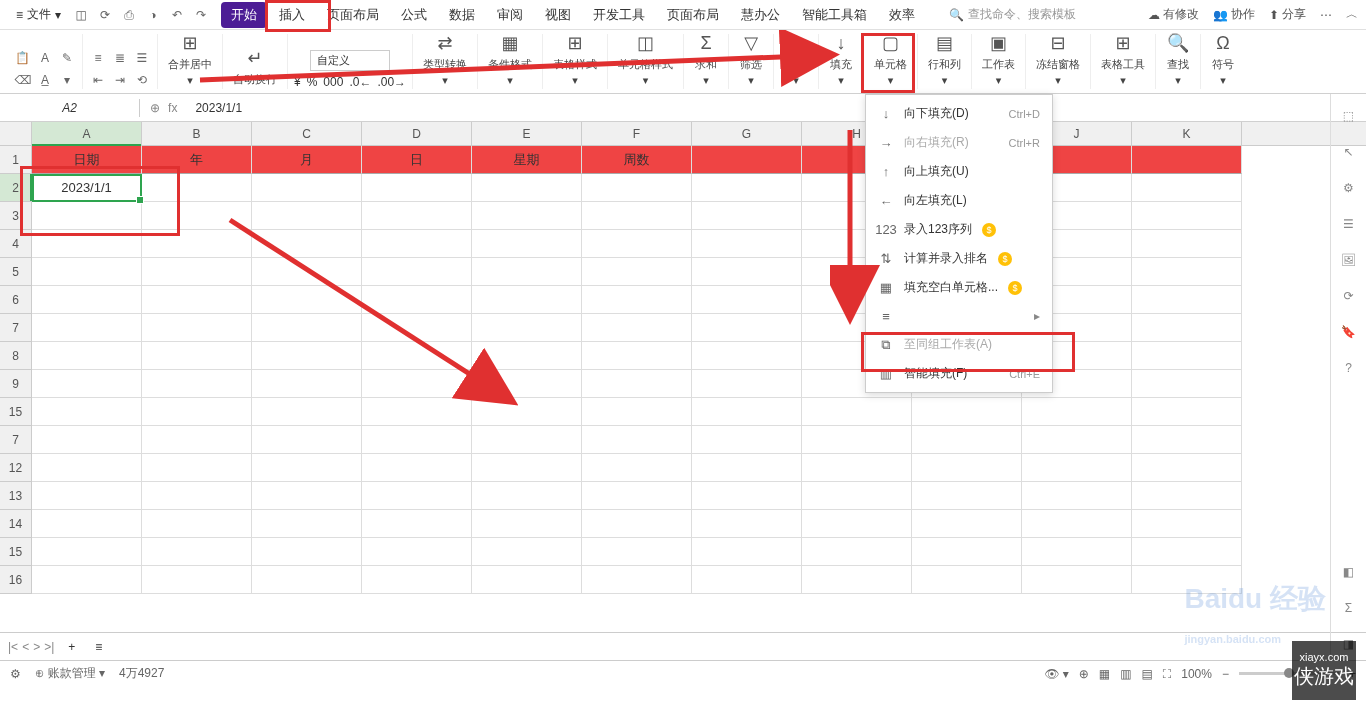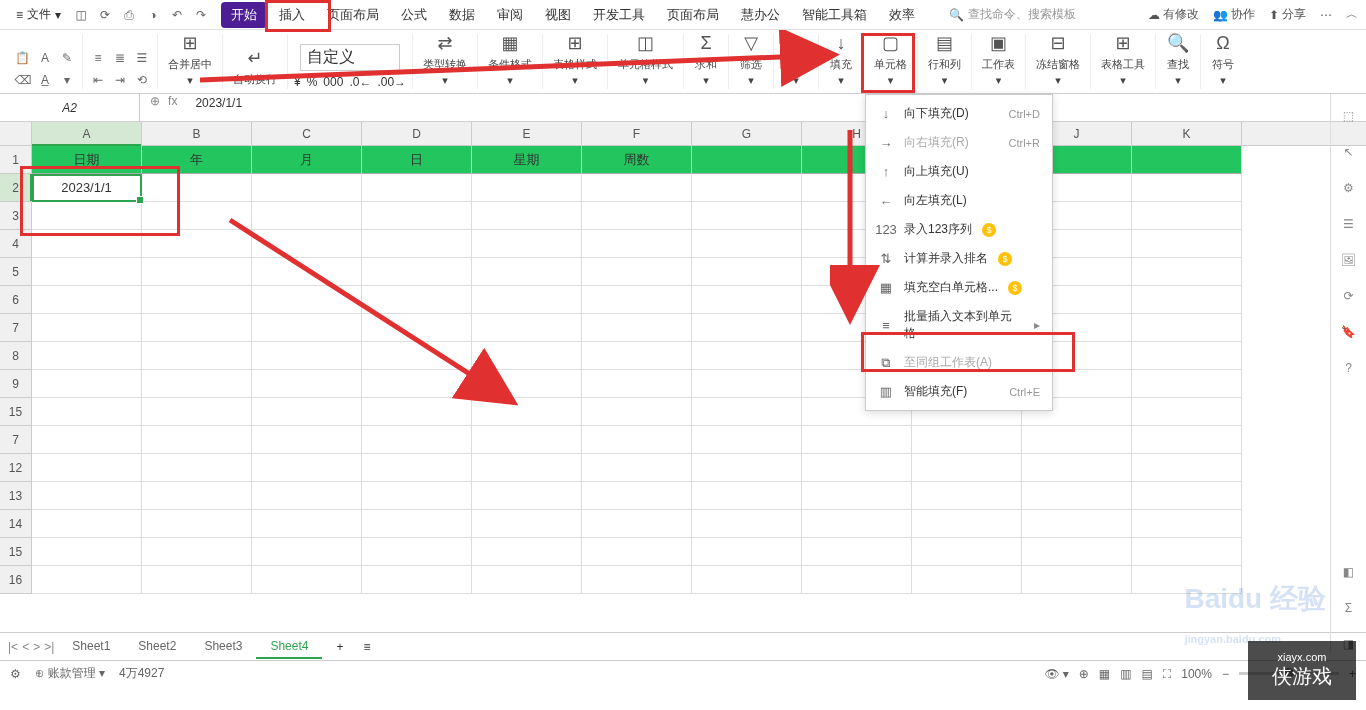--- a/index.html
+++ b/index.html
@@ -16,41 +16,41 @@
 .menubar .right { margin-left: auto; display: flex; gap: 14px; align-items: center; color: #555; }
 .menubar .right-item { display: flex; align-items: center; gap: 3px; cursor: pointer; }
 
 .ribbon { display: flex; align-items: stretch; height: 64px; border-bottom: 1px solid #d0d0d0; padding: 4px 8px; }
 .ribbon-group { display: flex; flex-direction: column; align-items: center; justify-content: flex-end; padding: 0 6px; border-right: 1px solid #eee; }
 .ribbon-group:last-child { border-right: none; }
 .ribbon-btn { display: flex; flex-direction: column; align-items: center; justify-content: center; gap: 2px; padding: 2px 4px; cursor: pointer; font-size: 11px; color: #444; }
 .ribbon-btn .icon { width: 24px; height: 24px; display: flex; align-items: center; justify-content: center; font-size: 18px; color: #555; }
 .ribbon-icons-grid { display: grid; grid-template-columns: repeat(3, 18px); gap: 4px; }
 .ribbon-icons-grid .small-icon { width: 18px; height: 18px; display: flex; align-items: center; justify-content: center; color: #666; cursor: pointer; }
-.format-box { border: 1px solid #ccc; padding: 2px 6px; font-size: 16px; width: 100px; font-family: Liberation Mono, monospace; }
-
-.formula-bar { display: flex; height: 28px; border-bottom: 1px solid #d0d0d0; }
+.format-box { border: 1px solid #ccc; padding: 2px 6px; font-size: 11px; width: 80px; font-family: Liberation Mono, monospace; }
+
+.formula-bar { display: flex; align-items: center; height: 28px; border-bottom: 1px solid #d0d0d0; }
 .name-box { width: 140px; border-right: 1px solid #ccc; padding: 2px 8px; display: flex; align-items: center; justify-content: center; font-style: italic; }
 .fb-icons { display: flex; gap: 8px; padding: 0 10px; color: #888; }
 .fb-input { flex: 1; padding: 2px 8px; }
 
 .grid-area { position: relative; height: 510px; display: flex; }
 .row-headers { width: 32px; background: #f0f0f0; border-right: 1px solid #ccc; }
 .col-headers { display: flex; height: 24px; background: #f0f0f0; border-bottom: 1px solid #ccc; }
 .corner { width: 32px; height: 24px; background: #f0f0f0; border-right: 1px solid #ccc; border-bottom: 1px solid #ccc; }
 .col-header { width: 110px; text-align: center; border-right: 1px solid #ccc; line-height: 24px; font-size: 12px; color: #555; position: relative; }
 .col-header.selected { background: #d4e8d4; }
 .col-header.selected::after { content: ""; position: absolute; left: 0; right: 0; bottom: -1px; height: 2px; background: #2ea44f; }
 .row-header { height: 28px; text-align: center; border-bottom: 1px solid #ccc; line-height: 28px; color: #555; position: relative; }
 .row-header.selected { background: #d4e8d4; }
 .row-header.selected::after { content: ""; position: absolute; top: 0; bottom: 0; right: -1px; width: 2px; background: #2ea44f; }
 .cells { position: relative; }
 .cell-row { display: flex; height: 28px; }
 .cell { width: 110px; border-right: 1px solid #ddd; border-bottom: 1px solid #ddd; padding: 0 4px; line-height: 28px; font-size: 13px; text-align: center; }
-.header-row .cell { background: #22c55e; border-bottom: 1px solid #aaa; font-weight: normal; }
+.header-row .cell { background: #ef4444; border-bottom: 1px solid #aaa; font-weight: normal; }
 .active-cell { position: absolute; border: 2px solid #2ea44f; pointer-events: none; }
 .active-cell::after { content: ""; position: absolute; right: -4px; bottom: -4px; width: 6px; height: 6px; background: #2ea44f; border: 1px solid #fff; }
 
 .sheet-tabs { display: flex; align-items: center; height: 28px; border-top: 1px solid #ccc; padding: 0 8px; gap: 4px; }
 .sheet-tab { padding: 4px 14px; cursor: pointer; font-size: 12px; color: #666; }
 .sheet-tab.active { color: #2ea44f; border-bottom: 2px solid #2ea44f; }
 .nav-arrows { display: flex; gap: 4px; color: #888; }
 
 .statusbar { display: flex; align-items: center; height: 26px; border-top: 1px solid #ccc; padding: 0 10px; font-size: 12px; color: #666; gap: 14px; }
 .statusbar .sb-right { margin-left: auto; display: flex; align-items: center; gap: 10px; }
@@ -65,21 +65,21 @@
 .menu-item .mi-badge { width: 14px; height: 14px; background: #ffc107; border-radius: 50%; display: flex; align-items: center; justify-content: center; font-size: 9px; color: #fff; }
 .menu-item .mi-arrow { margin-left: auto; color: #888; }
 
 .highlight-box { position: absolute; border: 3px solid #e03030; pointer-events: none; z-index: 200; }
 .arrow-annotation { position: absolute; z-index: 150; pointer-events: none; }
 
 .side-panel { position: absolute; right: 0; top: 94px; width: 36px; bottom: 56px; border-left: 1px solid #ddd; display: flex; flex-direction: column; align-items: center; gap: 16px; padding-top: 12px; }
 .side-panel .sp-icon { width: 20px; height: 20px; color: #888; cursor: pointer; display: flex; align-items: center; justify-content: center; }
 
 .watermark { position: absolute; right: 40px; bottom: 60px; opacity: 0.25; font-size: 28px; color: #5b8fd8; pointer-events: none; font-weight: bold; }
-.watermark2 { position: absolute; right: 10px; bottom: 10px; background: rgba(0,0,0,0.7); color: #fff; padding: 10px 24px; font-size: 20px; z-index: 300; display: flex; flex-direction: column; align-items: center; }
+.watermark2 { position: absolute; right: 10px; bottom: 10px; background: rgba(0,0,0,0.7); color: #fff; padding: 10px 2px; font-size: 20px; z-index: 300; display: flex; flex-direction: column; align-items: center; }
 .watermark2 .small { font-size: 11px; }
 </style>
 </head>
 <body>
 
 <div class="menubar">
   <div class="file-btn">≡ <span>文件</span> ▾</div>
   <div class="qat">
     <span class="qat-icon">◫</span>
     <span class="qat-icon">⟳</span>
@@ -504,47 +504,40 @@
       <span>计算并录入排名</span>
       <span class="mi-badge">$</span>
     </div>
     <div class="menu-item">
       <span class="mi-icon">▦</span>
       <span>填充空白单元格...</span>
       <span class="mi-badge">$</span>
     </div>
     <div class="menu-item">
       <span class="mi-icon">≡</span>
-      <span>批量插入文本到单元格</span>
       <span class="mi-arrow">▸</span>
     </div>
     <div class="menu-item disabled">
       <span class="mi-icon">⧉</span>
       <span>至同组工作表(A)</span>
     </div>
     <div class="menu-item">
       <span class="mi-icon">▥</span>
       <span>智能填充(F)</span>
       <span class="mi-shortcut">Ctrl+E</span>
     </div>
   </div>
 
 <div class="sheet-tabs">
   <div class="nav-arrows">
     <span>|&lt;</span>
     <span>&lt;</span>
     <span>&gt;</span>
     <span>&gt;|</span>
   </div>
-  <div id="sheet-tabs-container" style="display:flex;">
-      <div class="sheet-tab">Sheet1</div>
-      <div class="sheet-tab">Sheet2</div>
-      <div class="sheet-tab">Sheet3</div>
-      <div class="sheet-tab active">Sheet4</div>
-    </div>
   <span style="padding:0 10px;cursor:pointer;">+</span>
   <span style="padding:0 6px;cursor:pointer;">≡</span>
 </div>
 
 <div class="statusbar">
   <span>⚙</span>
   <span>⊕ <span>账款管理</span> ▾</span>
   <span>4万4927</span>
   <div class="sb-right">
     <span>👁 ▾</span>

